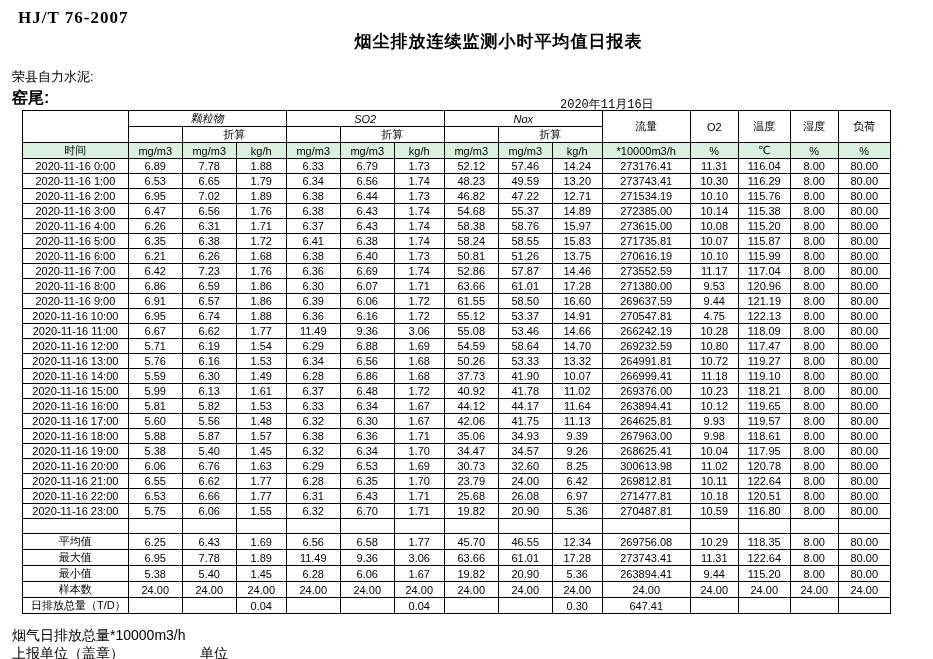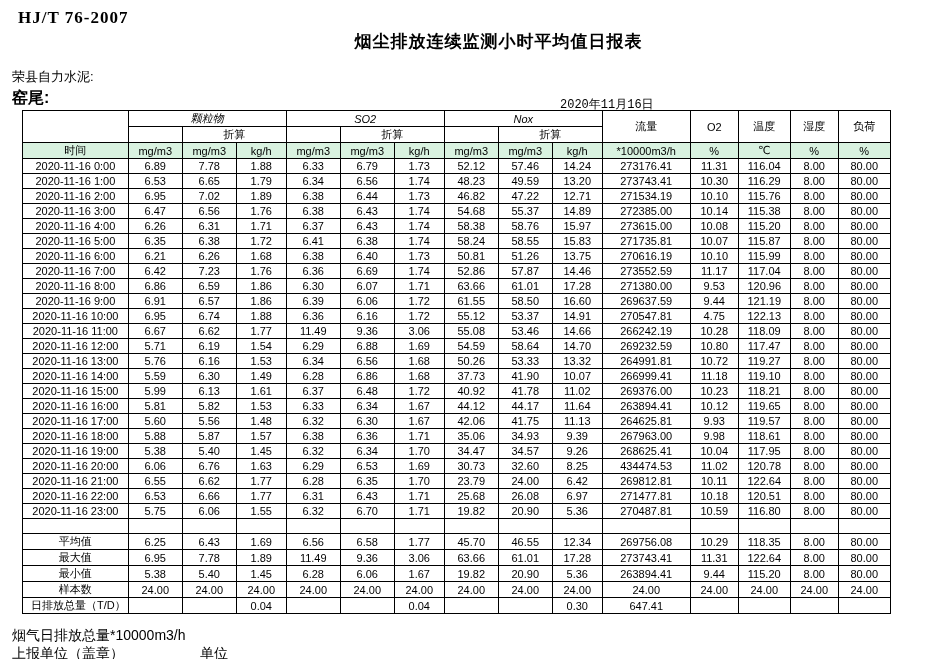--- a/index.html
+++ b/index.html
@@ -475,21 +475,21 @@
         <td class="time-col">2020-11-16 20:00</td>
         <td class="num">6.06</td>
         <td class="num">6.76</td>
         <td class="num">1.63</td>
         <td class="num">6.29</td>
         <td class="num">6.53</td>
         <td class="num">1.69</td>
         <td class="num">30.73</td>
         <td class="num">32.60</td>
         <td class="num">8.25</td>
-        <td class="num">434474.53</td>
+        <td class="num">300613.98</td>
         <td class="num">11.02</td>
         <td class="num">120.78</td>
         <td class="num">8.00</td>
         <td class="num">80.00</td>
       </tr>
       <tr>
         <td class="time-col">2020-11-16 21:00</td>
         <td class="num">6.55</td>
         <td class="num">6.62</td>
         <td class="num">1.77</td>

